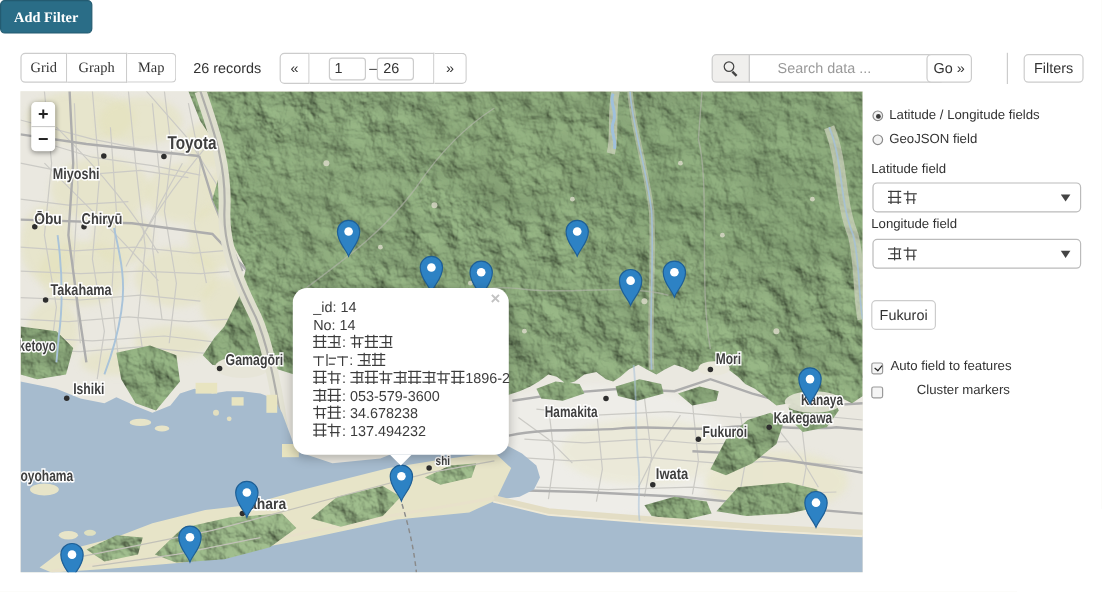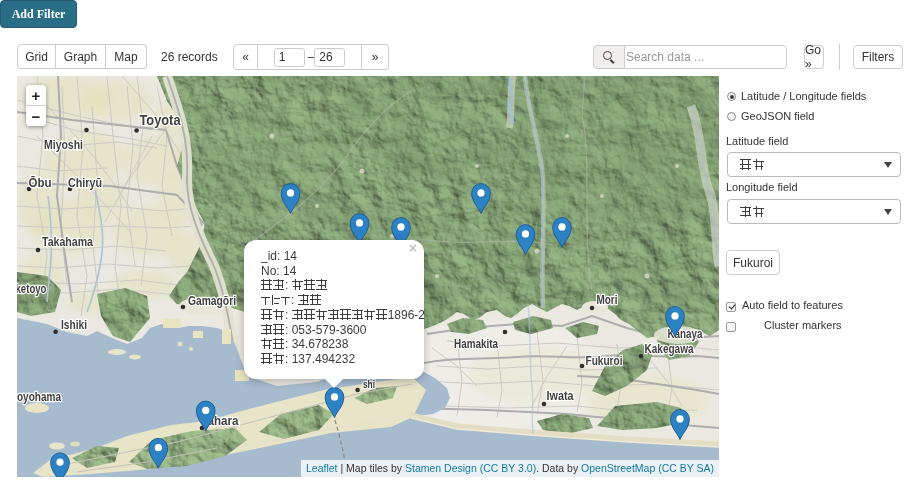--- a/index.html
+++ b/index.html
@@ -1,30 +1,30 @@
 <!DOCTYPE html>
 <html><head><meta charset="utf-8"><style>
 html,body{margin:0;padding:0;background:#fff;}
 body{width:918px;height:493px;position:relative;overflow:hidden;font-family:"Liberation Sans",sans-serif;}
 .abs{position:absolute;}
 .btn{position:absolute;box-sizing:border-box;background:#fff;border:1px solid #ccc;border-radius:4px;color:#333;font-size:12px;display:flex;align-items:center;justify-content:center;}
 #addfilter{left:16px;top:7px;width:75px;height:26px;background:#2a6d87;border:1px solid #235b71;border-radius:4px;color:#fff;font-weight:bold;font-size:12px;display:flex;align-items:center;justify-content:center;font-family:Liberation Serif, serif;}
-#viewgrp{left:17px;top:44px;height:25px;display:flex;position:absolute;}
+#viewgrp{left:17px;top:44px;height:25px;display:flex;position:absolute;font-family:Liberation Serif, serif;}
 #viewgrp div{box-sizing:border-box;background:#fff;border:1px solid #ccc;border-left:none;color:#333;font-size:12px;display:flex;align-items:center;justify-content:center;height:25px;}
 #viewgrp div:first-child{border-left:1px solid #ccc;border-radius:4px 0 0 4px;}
 #viewgrp div:last-child{border-radius:0 4px 4px 0;}
 #records{left:161px;top:44px;height:25px;display:flex;align-items:center;font-size:12px;color:#333;}
 #pager{left:233px;top:44px;height:26px;display:flex;position:absolute;}
 #pager .seg{box-sizing:border-box;background:#fff;border:1px solid #ccc;border-left:none;display:flex;align-items:center;justify-content:center;color:#333;font-size:12px;height:26px;}
 #pager .seg.first{border-left:1px solid #ccc;border-radius:4px 0 0 4px;}
 #pager .seg.last{border-radius:0 4px 4px 0;}
 .pinput{box-sizing:border-box;width:31px;height:19px;border:1px solid #ccc;border-radius:3px;font-size:12px;color:#333;display:flex;align-items:center;padding-left:4px;background:#fff;}
 #searchicon{left:593px;top:45px;width:32px;height:24px;background:#f0efed;border:1px solid #ccc;border-radius:4px 0 0 4px;}
-#searchbox{left:624px;top:45px;width:163px;height:24px;border:1px solid #ccc;border-radius:0 4px 4px 0;box-sizing:border-box;background:#fff;display:flex;align-items:center;padding-left:1px;color:#999;font-size:12px;}
-#gobtn{left:804px;top:45px;width:20px;height:24px;}
+#searchbox{left:624px;top:45px;width:163px;height:24px;border:1px solid #ccc;border-radius:0 4px 4px 0;box-sizing:border-box;background:#fff;display:flex;align-items:center;padding-left:23px;color:#999;font-size:12px;}
+#gobtn{left:772px;top:45px;width:38px;height:24px;}
 #sep{left:839px;top:44px;width:1px;height:26px;background:#ccc;}
 #filtersbtn{left:853px;top:45px;width:50px;height:24px;}
 .mag{display:inline-block;width:13px;height:13px;position:relative;}
 .mag:before{content:"";position:absolute;left:0;top:0;width:7px;height:7px;border:1.6px solid #444;border-radius:50%;}
 .mag:after{content:"";position:absolute;left:8.5px;top:8.5px;width:4.5px;height:1.8px;background:#444;transform:rotate(45deg);transform-origin:0 0;}
 
 .radio{position:absolute;width:9px;height:9px;border:1px solid #8a8a8a;border-radius:50%;background:#f4f4f4;box-sizing:border-box;}
 .radio.rsel:after{content:"";position:absolute;left:1.5px;top:1.5px;width:4px;height:4px;border-radius:50%;background:#3a3a3a;}
 .cb{position:absolute;width:10px;height:10px;border:1px solid #9a9a9a;border-radius:2px;background:#f5f5f5;box-sizing:border-box;}
 .cb.on:after{content:"";position:absolute;left:1.5px;top:0.5px;width:5px;height:3px;border-left:1.6px solid #222;border-bottom:1.6px solid #222;transform:rotate(-50deg);}
@@ -295,21 +295,20 @@
 <use href="#pin" x="317.5" y="341.5"></use>
 <use href="#pin" x="188.7" y="355"></use>
 <use href="#pin" x="141.3" y="392.3"></use>
 <use href="#pin" x="43" y="406.8"></use>
 <use href="#pin" x="663" y="363.5"></use>
 </svg>
 <div id="zoomctl">
       <div>+</div>
       <div>−</div>
     </div>
-<div id="attrib"><a>Leaflet</a> | Map tiles by <a>Stamen Design</a> <a>(CC BY 3.0)</a>. Data by <a>OpenStreetMap</a> <a>(CC BY SA)</a></div>
 <div id="popup">
  <div class="x">×</div>
  <div class="ct">
   _id: 14<br>
   No: 14<br>
   <span class="k k1"></span><span class="k k2"></span>: <span class="k k3"></span><span class="k k1"></span><span class="k k2"></span><br>
   <span class="kk kka"></span><span class="kk kkb"></span><span class="kk kka"></span>: <span class="k k2"></span><span class="k k1"></span><br>
   <span class="k k1"></span><span class="k k3"></span>: <span class="k k2"></span><span class="k k1"></span><span class="k k3"></span><span class="k k2"></span><span class="k k1"></span><span class="k k2"></span><span class="k k3"></span><span class="k k1"></span>1896-2<br>
   <span class="k k2"></span><span class="k k1"></span>: 053-579-3600<br>
   <span class="k k3"></span><span class="k k1"></span>: 34.678238<br>

